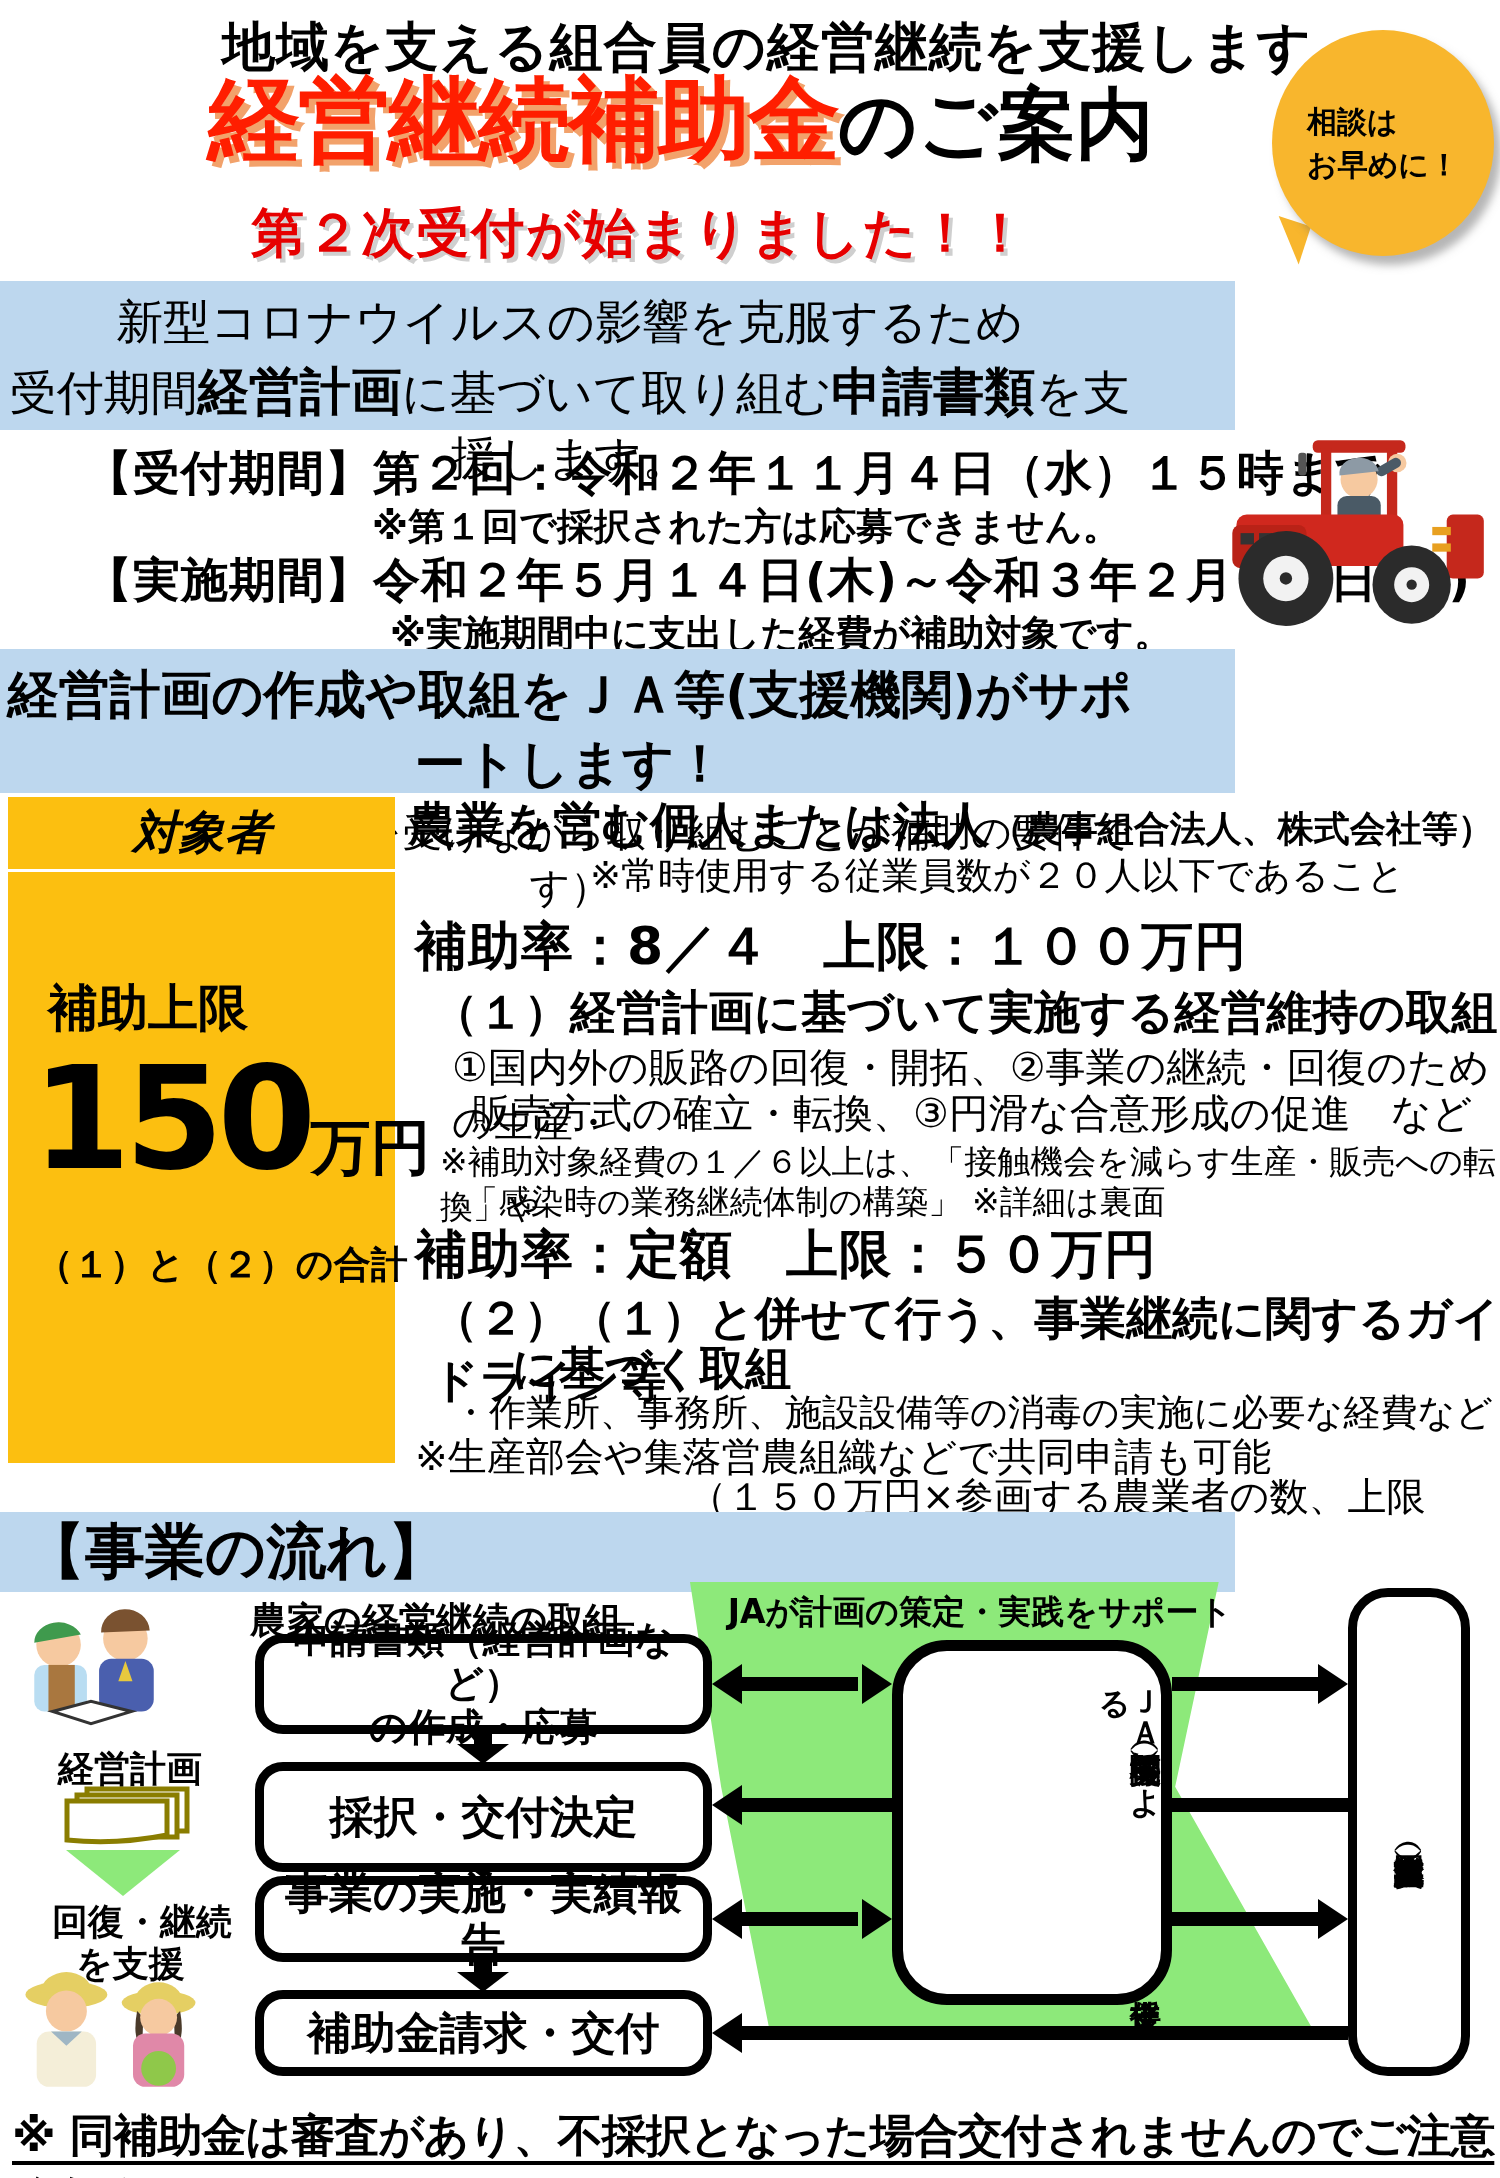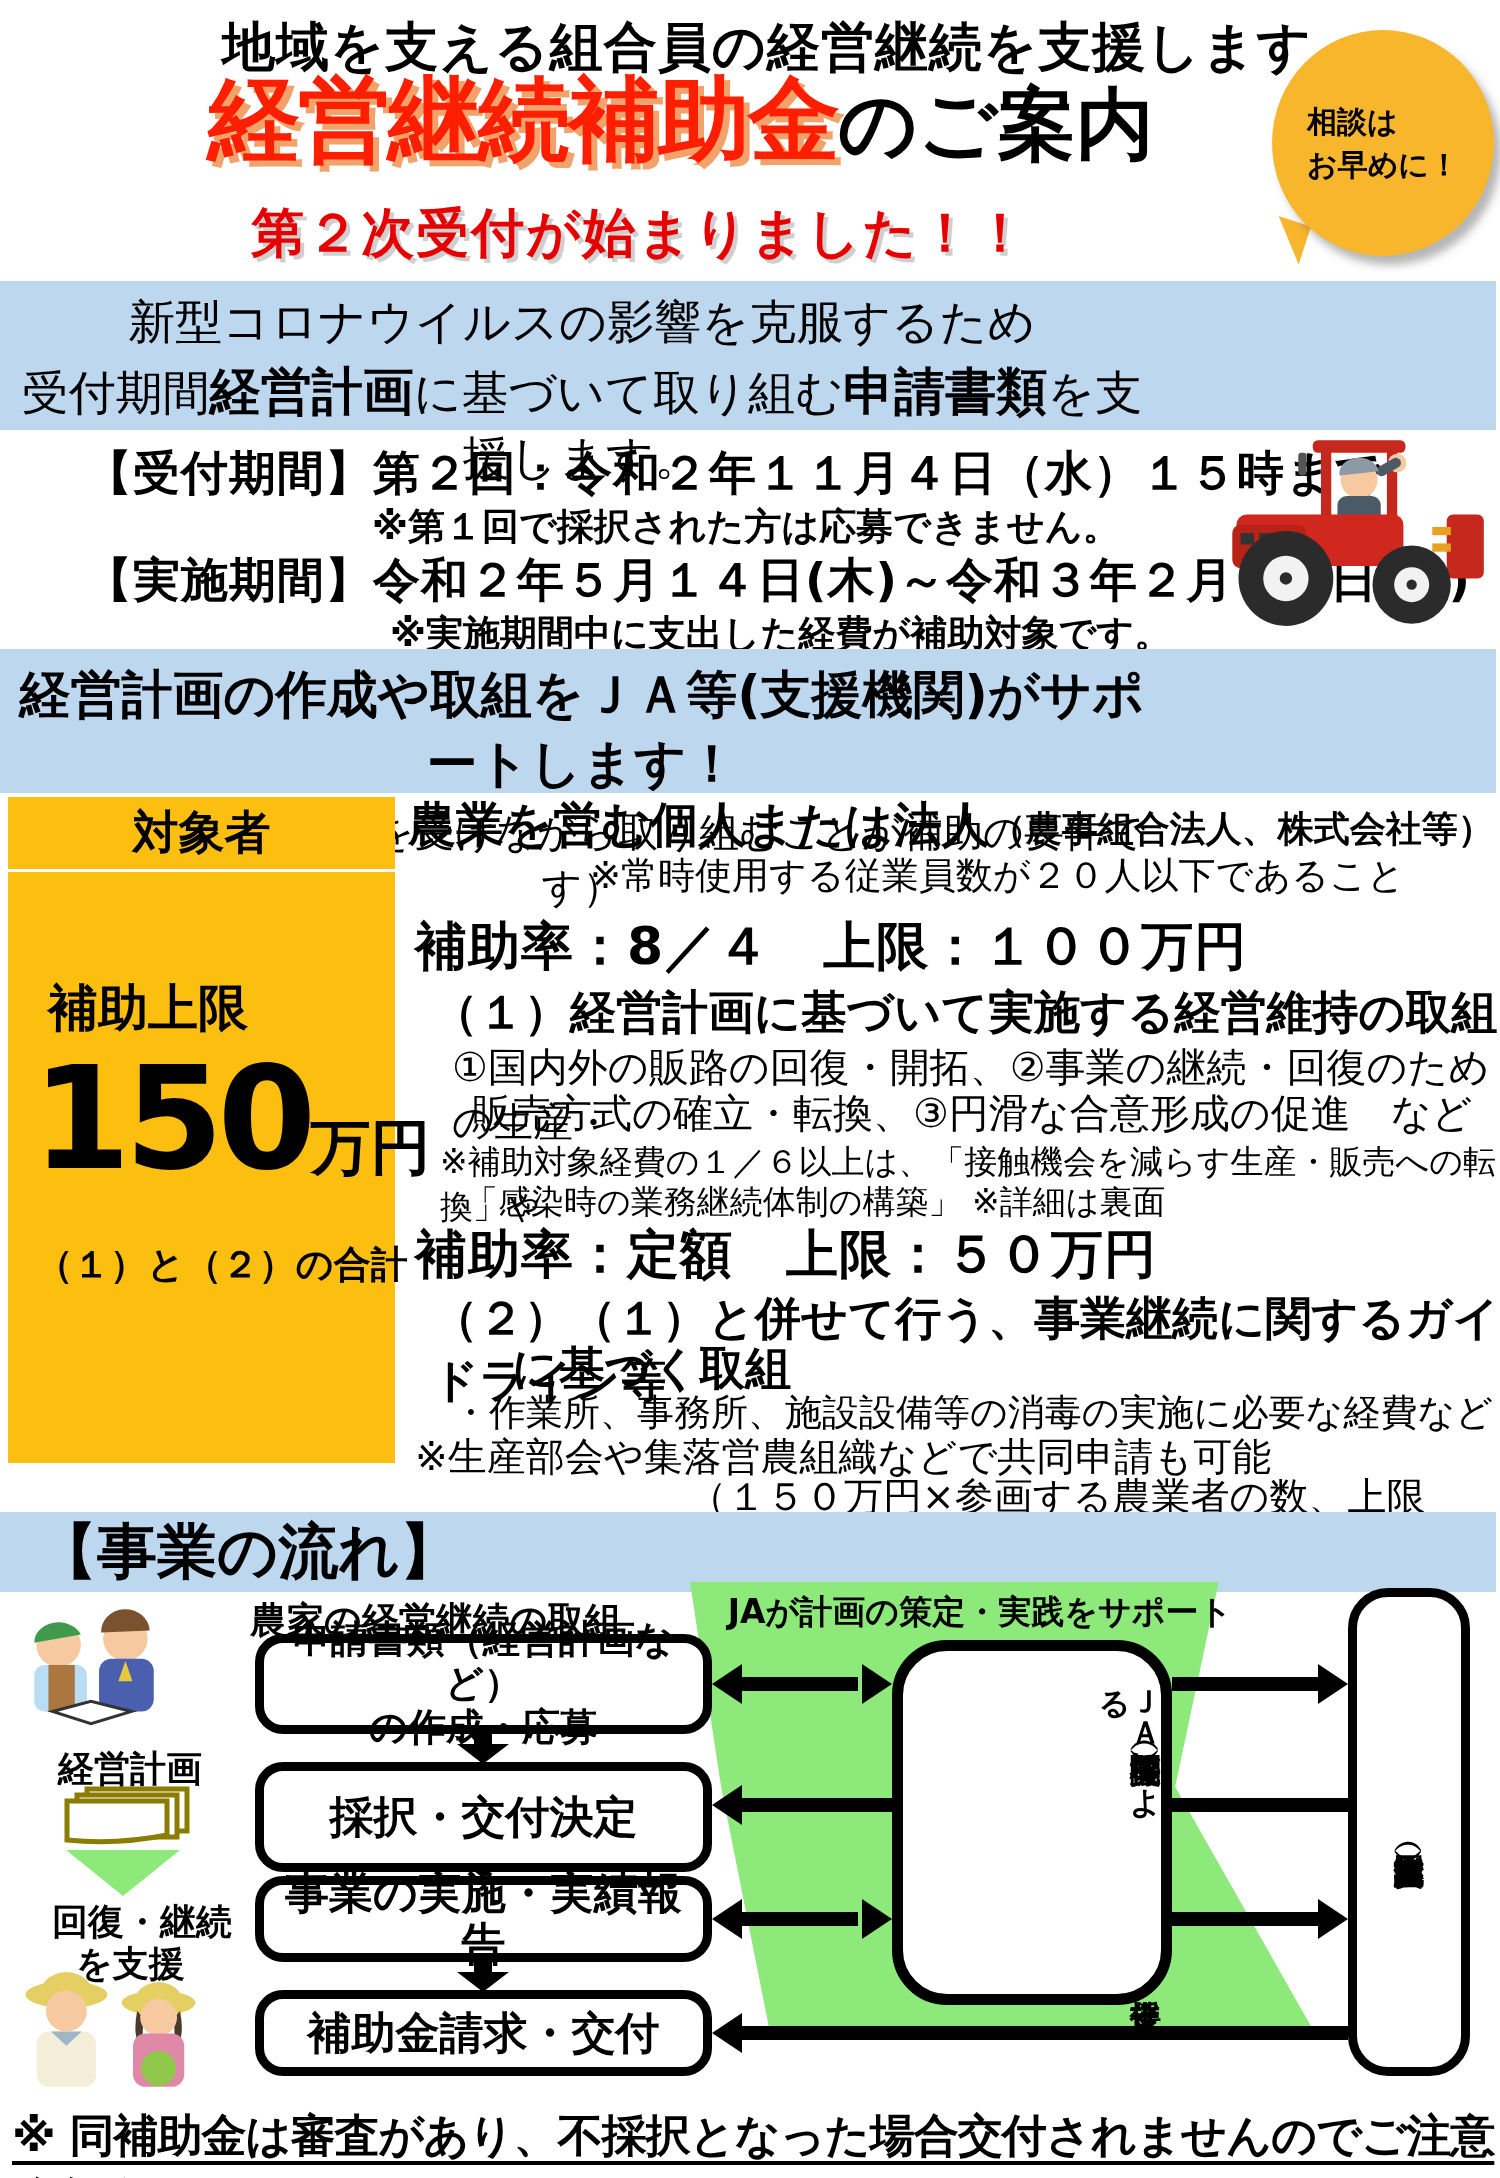--- a/index.html
+++ b/index.html
@@ -24,38 +24,38 @@
 
   .bubble { left:1272px; top:30px; width:222px; height:226px; border-radius:50%;
             background:#f8b62d; box-shadow:7px 9px 8px rgba(110,110,110,.5);
             display:flex; align-items:center; justify-content:center; }
   .bubble-tail { left:1258px; top:218px; width:0; height:0;
             border-left:14px solid transparent; border-right:34px solid #f8b62d;
             border-bottom:40px solid transparent; transform:rotate(18deg); }
   .bubble-text { font-size:30px; font-weight:700; line-height:1.45; }
 
   
-  .band { left:0; width:1496px; background:#bdd7ee;padding-left:12px; }
+  .band { left:0; width:1235px; background:#bdd7ee; }
   .band1 { top:281px; height:149px; padding-top:10px; }
   .band-center { width:1140px; text-align:center; }
   .band1 .l1 { font-size:47px; font-weight:500; }
   .band1 .l2 { font-size:47px; font-weight:500; margin-top:4px; }
   .xb { font-weight:900; font-size:51px; }
 
   
   .p-line { font-weight:700; font-size:47px; letter-spacing:1px; }
   .p-note { font-weight:700; font-size:37px; }
 
   
   .band2 { top:649px; height:144px; padding-top:12px; }
   .band2 .l1 { font-size:51px; font-weight:900; }
   .band2 .l2 { font-size:40px; font-weight:500; margin-top:6px; }
 
   
-  .orange-box { background:#fcbf10; }
+  .orange-box { background:#fcbf10;font-style:italic; }
   .ob-head { left:8px; top:797px; width:387px; height:72px;
              display:flex; align-items:center; justify-content:center;
              font-size:46px; font-weight:900; }
   .ob-big { left:8px; top:872px; width:387px; height:591px; }
   .cap-label { left:48px; top:975px; font-size:50px; font-weight:900; }
   .cap-amount-row { left:32px; top:1048px; display:flex; align-items:baseline; }
   .cap-amount { font-size:142px; font-weight:900; letter-spacing:-6px; line-height:1; }
   .cap-unit { font-size:60px; font-weight:900; }
   .cap-note { left:36px; top:1240px; font-size:37px; font-weight:700; }
 

